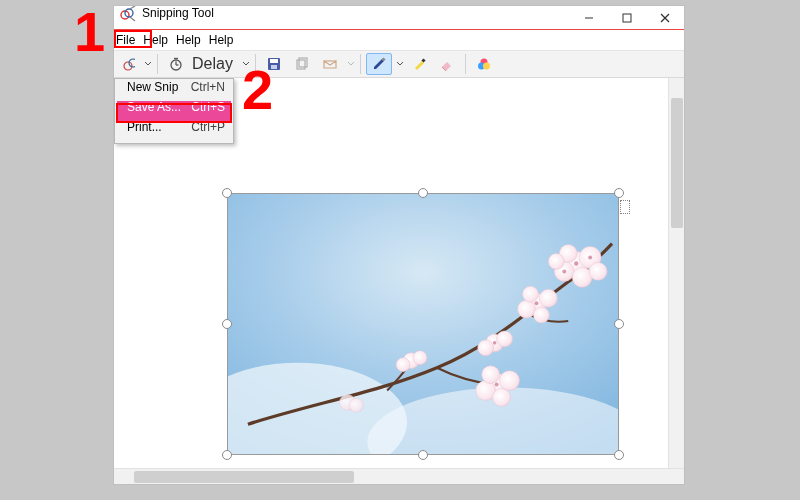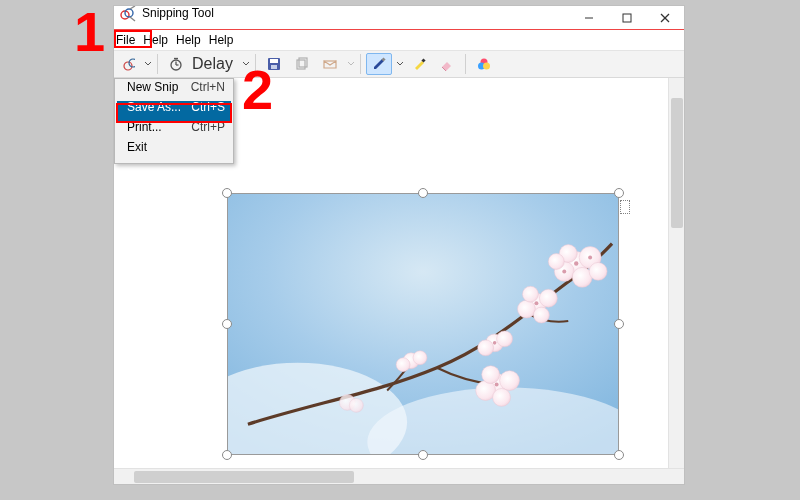--- a/index.html
+++ b/index.html
@@ -134,21 +134,21 @@
     display: flex;
     align-items: center;
     height: 20px;
     padding: 0 6px 8px 10px;
     font-size: 12px;
   }
   .dropdown .mi .lbl { flex: 1; }
   .dropdown .mi .sc  { color:#404040; font-size:12px; }
   .dropdown .mi .sub { font-size:11px; color:#333; }
   .dropdown .mi.hl {
-    background: #0369a1;
+    background: #ec4899;
     color: #fff;
   }
   .dropdown .mi.hl .sc { color:#fff; }
   .saveas-box {
     position: absolute;
     left: 1px;
     top: 24px;
     width: 116px;
     height: 20px;
     border: 2px solid #ff0000;
@@ -372,23 +372,20 @@
         <span class="lbl">New Snip</span>
         <span class="sc">Ctrl+N</span>
       </div>
       <div class="mi hl">
         <span class="lbl">Save As...</span>
         <span class="sc">Ctrl+S</span>
       </div>
       <div class="mi">
         <span class="lbl">Print...</span>
         <span class="sc">Ctrl+P</span>
-      </div>
-      <div class="mi">
-        <span class="lbl">Exit</span>
       </div>
       <div class="saveas-box"></div>
     </div>
 
     <div class="snip-wrap">
       <div class="snip">
         <svg viewBox="0 0 392 262" preserveAspectRatio="none">
           <defs>
             <radialGradient id="sky" cx="50%" cy="30%" r="80%">
               <stop offset="0%" stop-color="#d6e8f4"></stop>

